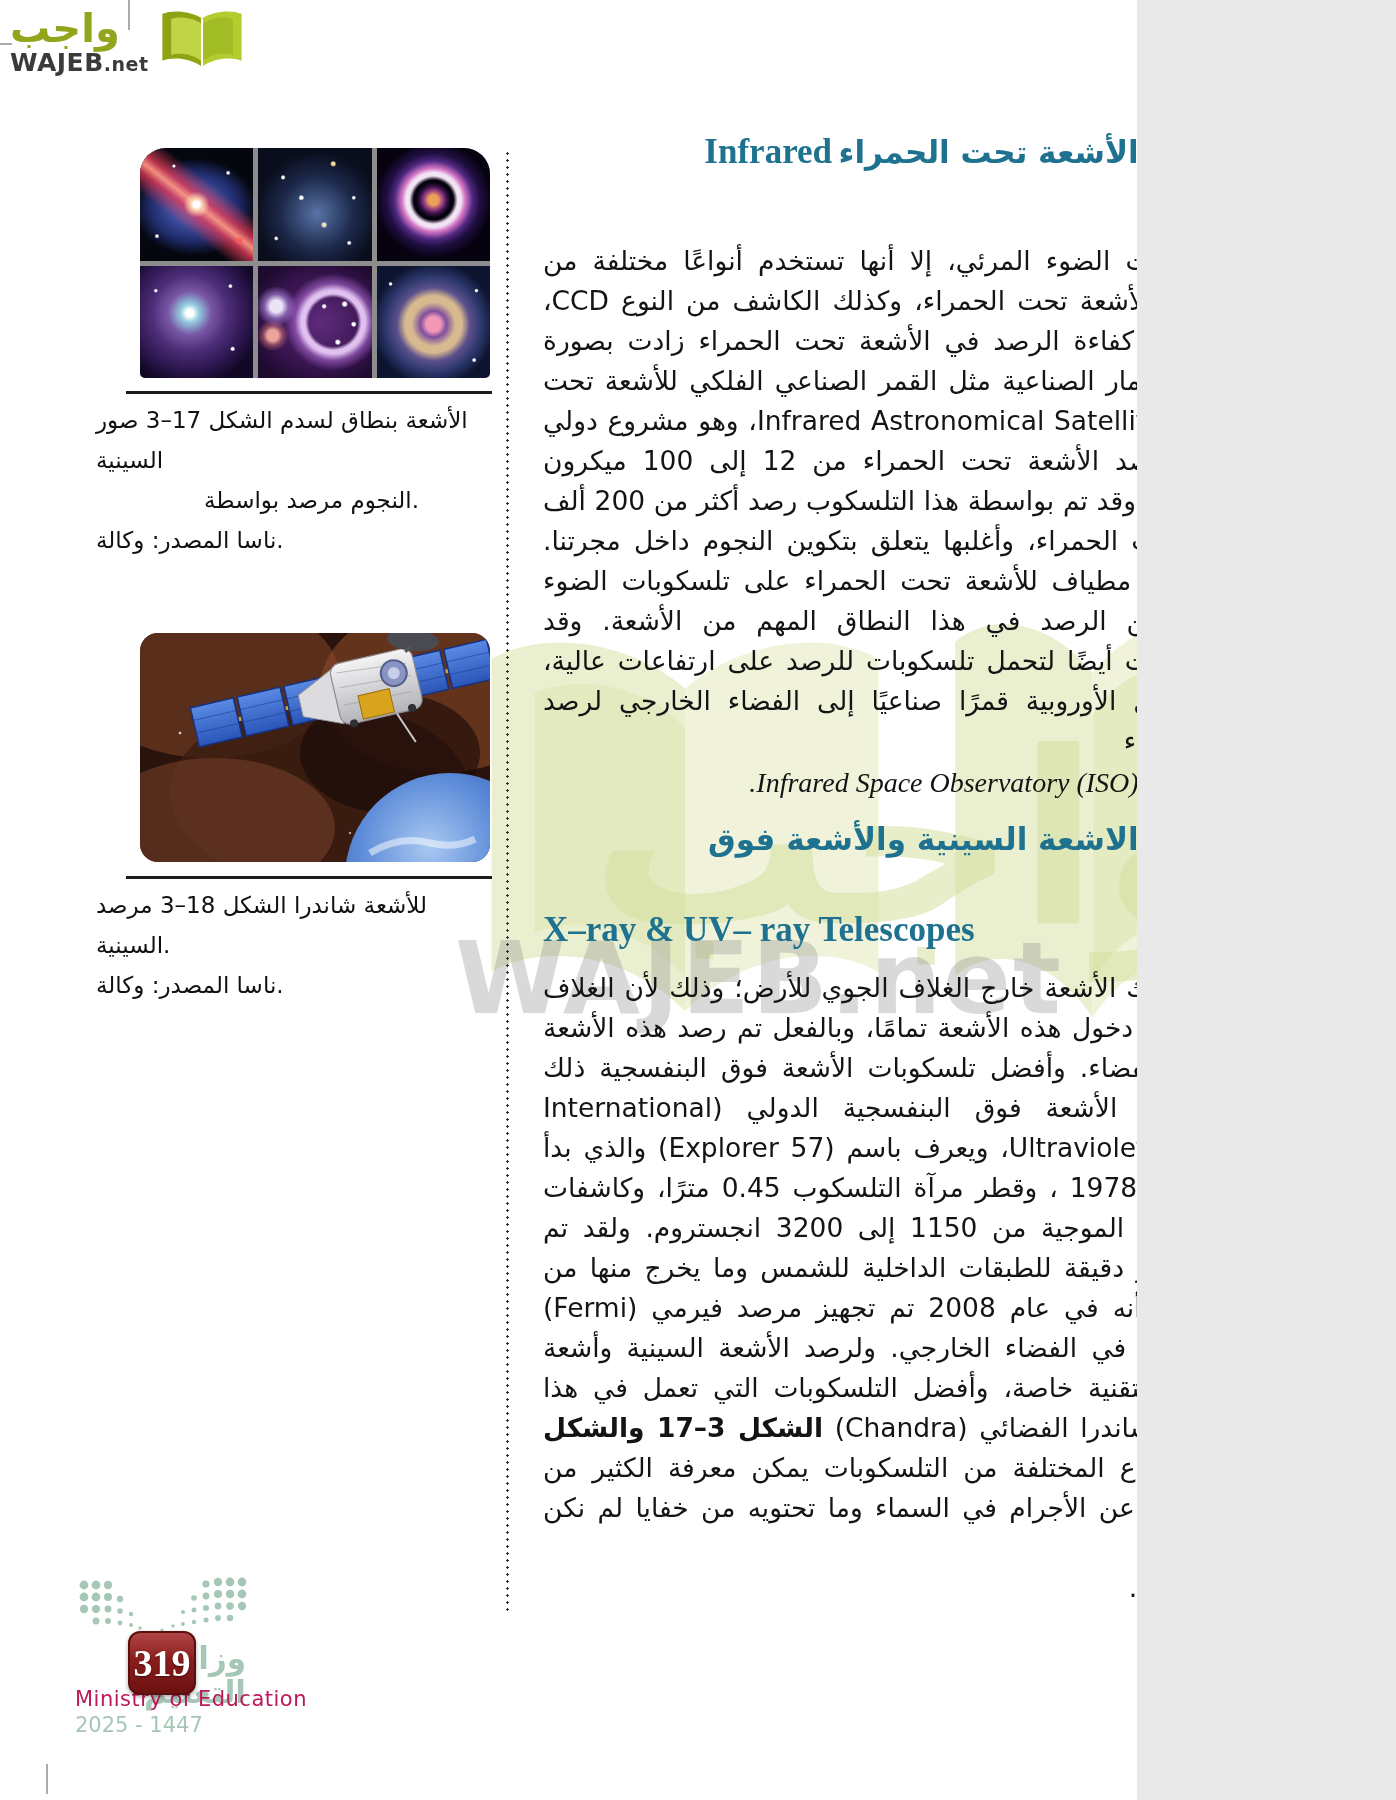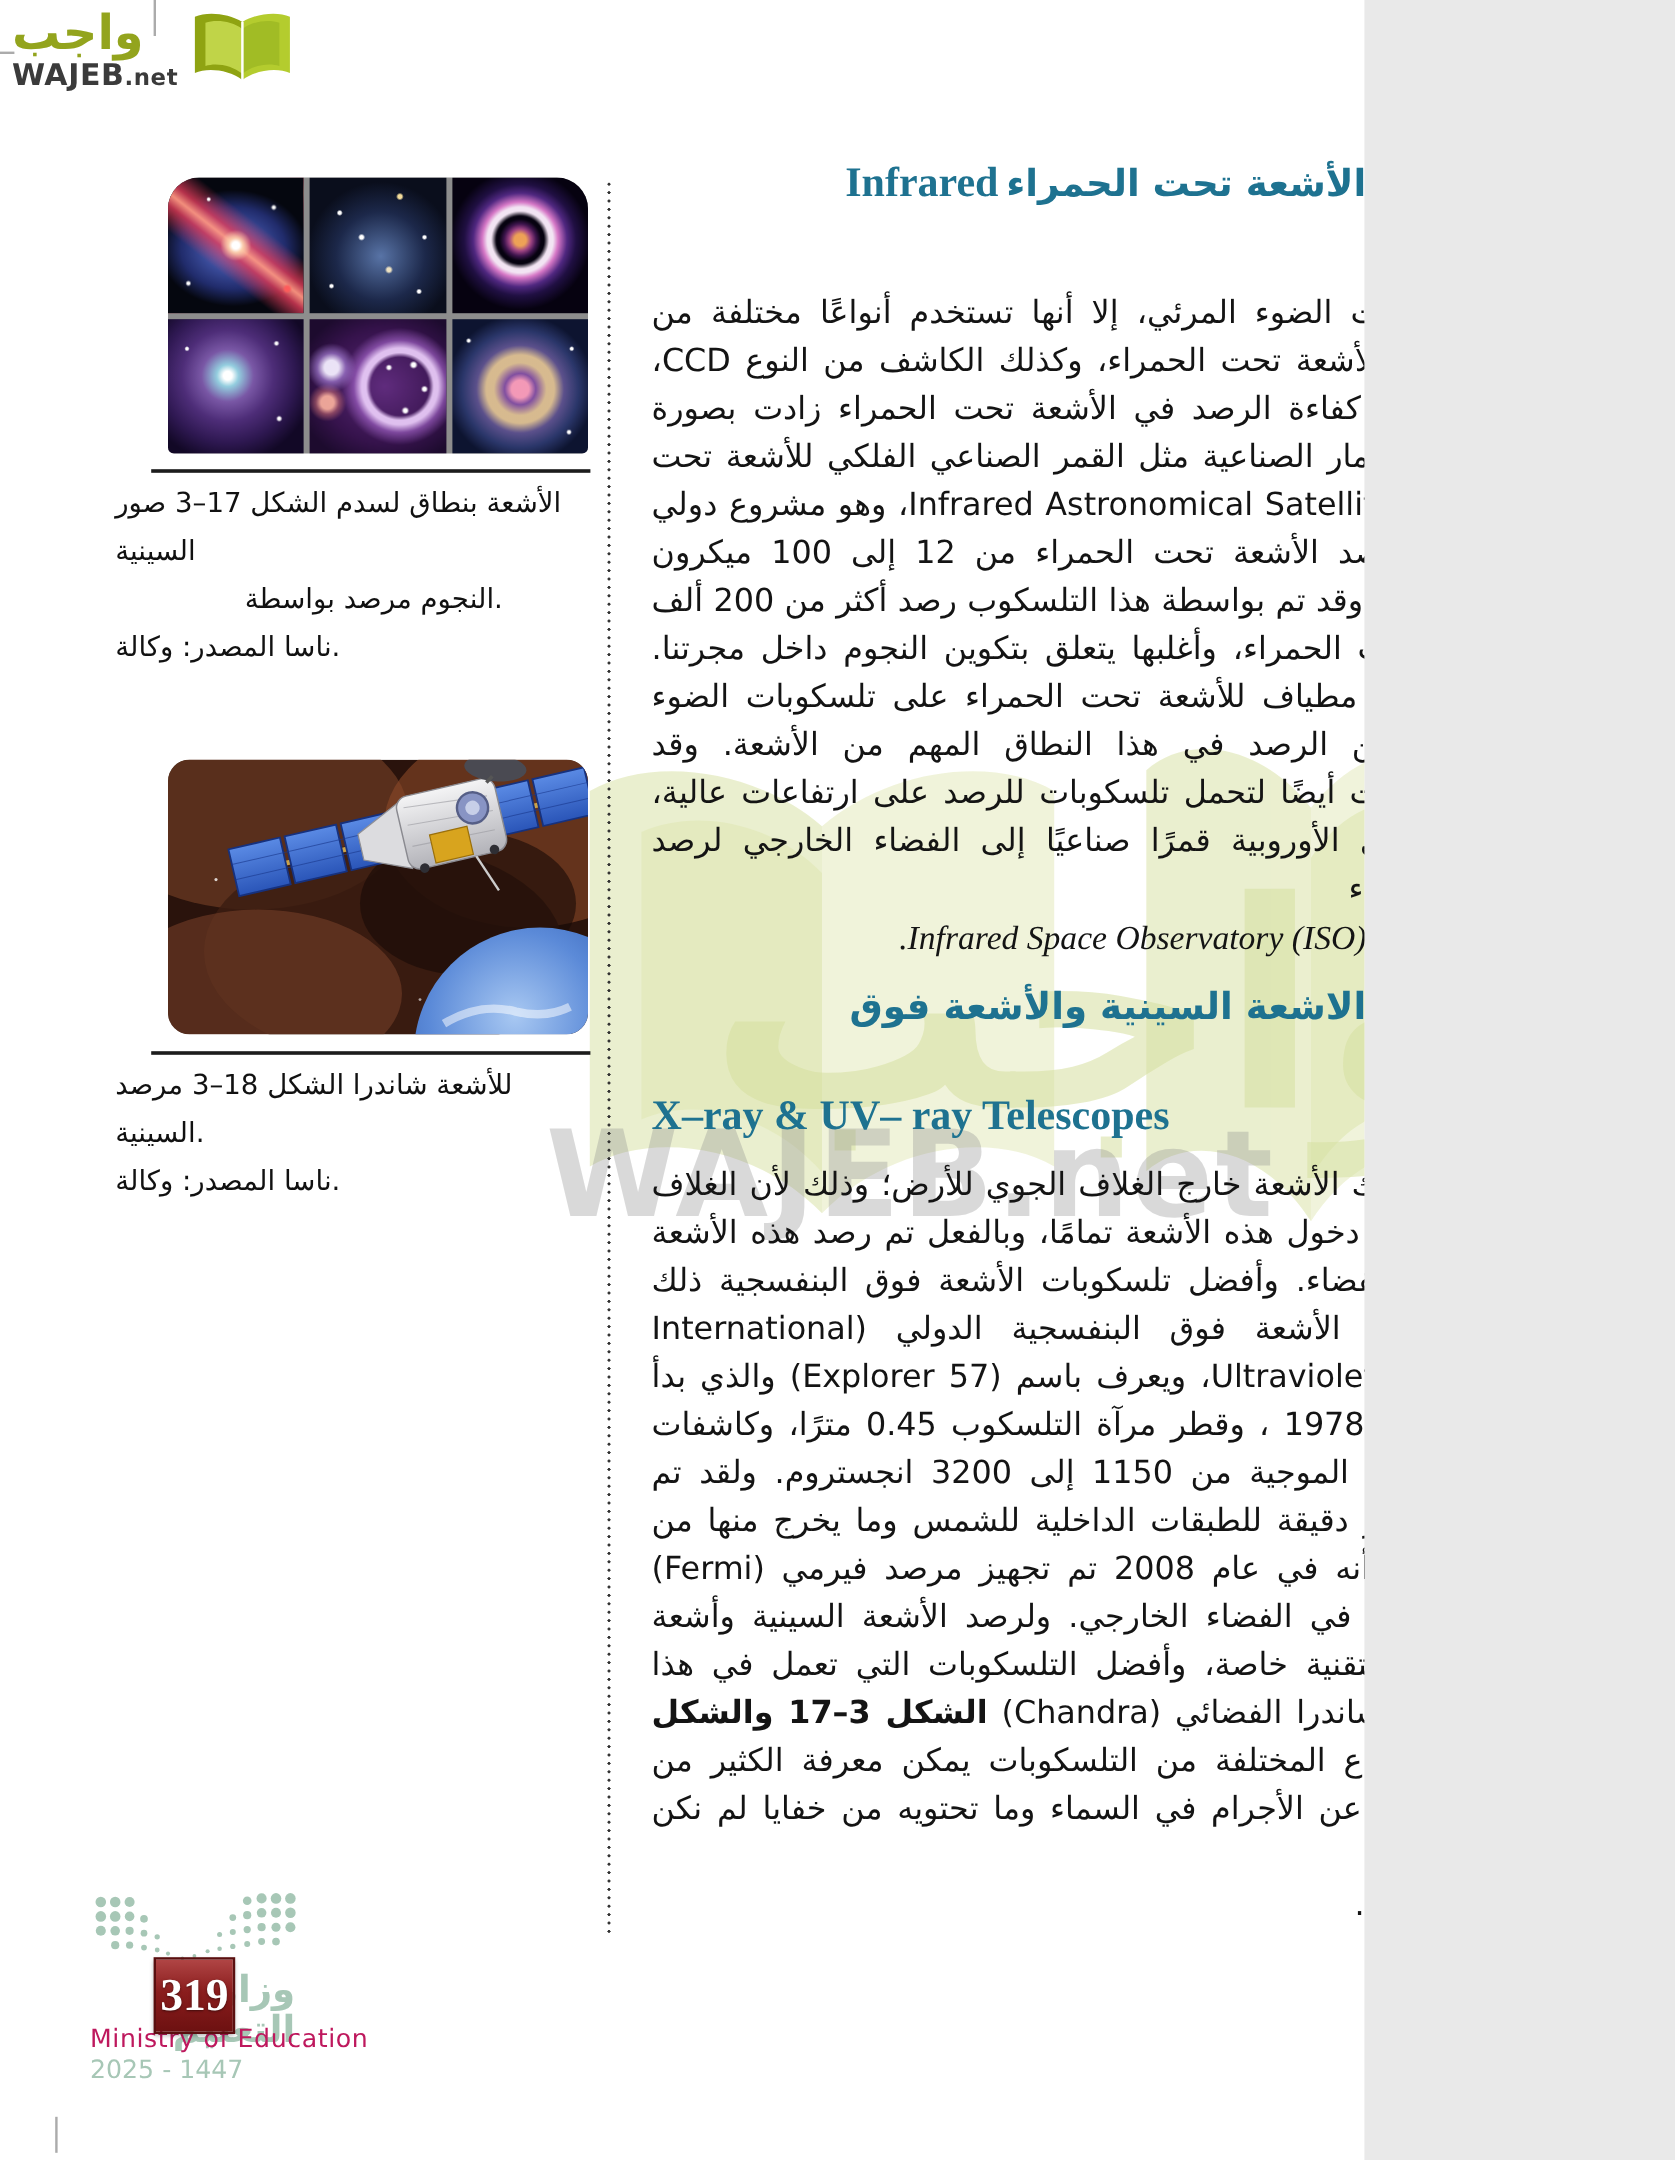--- a/index.html
+++ b/index.html
@@ -103,21 +103,21 @@
             font-size:26.5px;line-height:40px;margin:0;}
   .figs-bold{font-weight:bold;}
 
   
   .moe{position:absolute;left:70px;top:1575px;width:260px;height:170px;z-index:3;}
   .moe-dots{position:absolute;left:4px;top:0;width:178px;height:64px;}
   .moe-ar{position:absolute;left:4px;top:66px;width:172px;direction:rtl;text-align:right;
           font-size:31px;font-weight:bold;color:#a7c7b6;line-height:1.1;}
   .moe-en{position:absolute;left:5px;top:112px;font-size:21px;color:#be185d;letter-spacing:.5px;}
   .moe-years{position:absolute;left:5px;top:138px;font-size:21px;color:#a7c7b6;}
-  .page-badge{position:absolute;left:58px;top:56px;width:64px;height:60px;border-radius:0;
+  .page-badge{position:absolute;left:58px;top:56px;width:64px;height:60px;border-radius:12px;
       background:linear-gradient(180deg,#b04545 0%,#8a1d1d 45%,#6d1111 100%);
       border:2px solid #5a0f0f;box-shadow:0 2px 4px rgba(0,0,0,.35);
       display:flex;align-items:center;justify-content:center;z-index:5;}
   .page-badge span{color:#fff;font-size:38px;font-weight:bold;
       font-family:"Liberation Serif","DejaVu Serif",serif;text-shadow:0 1px 2px rgba(0,0,0,.5);}
 </style>
 </head>
 <body>
 
 <div class="page">

